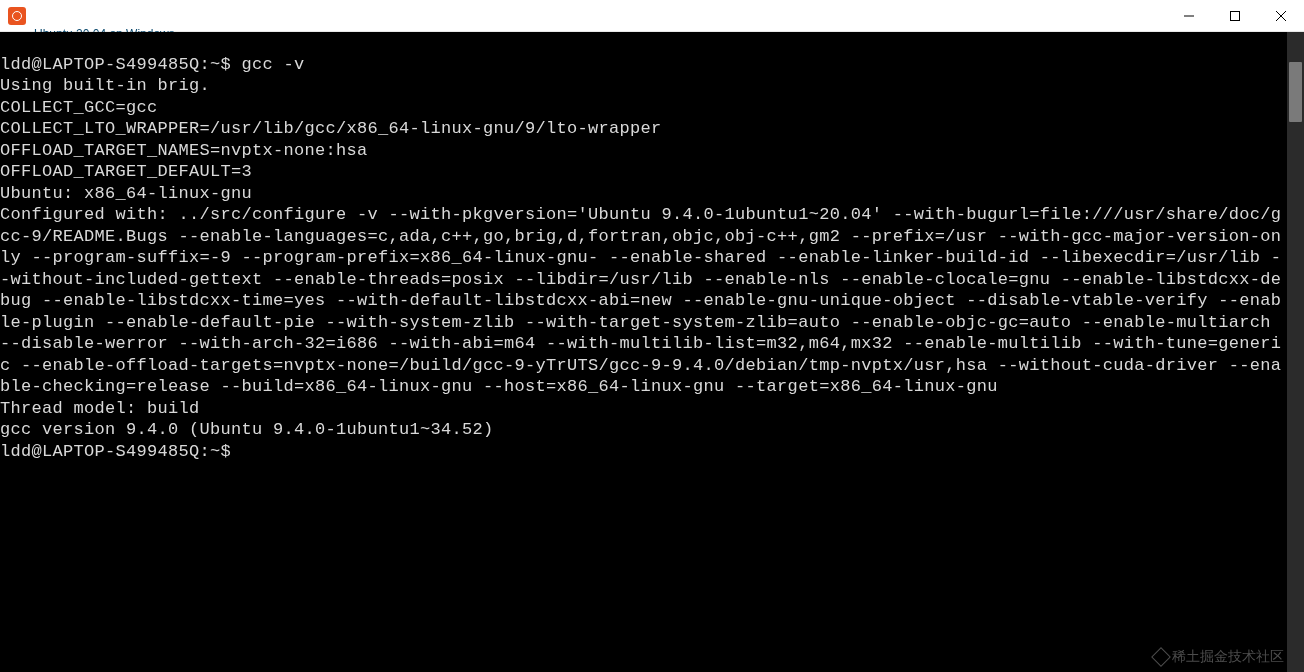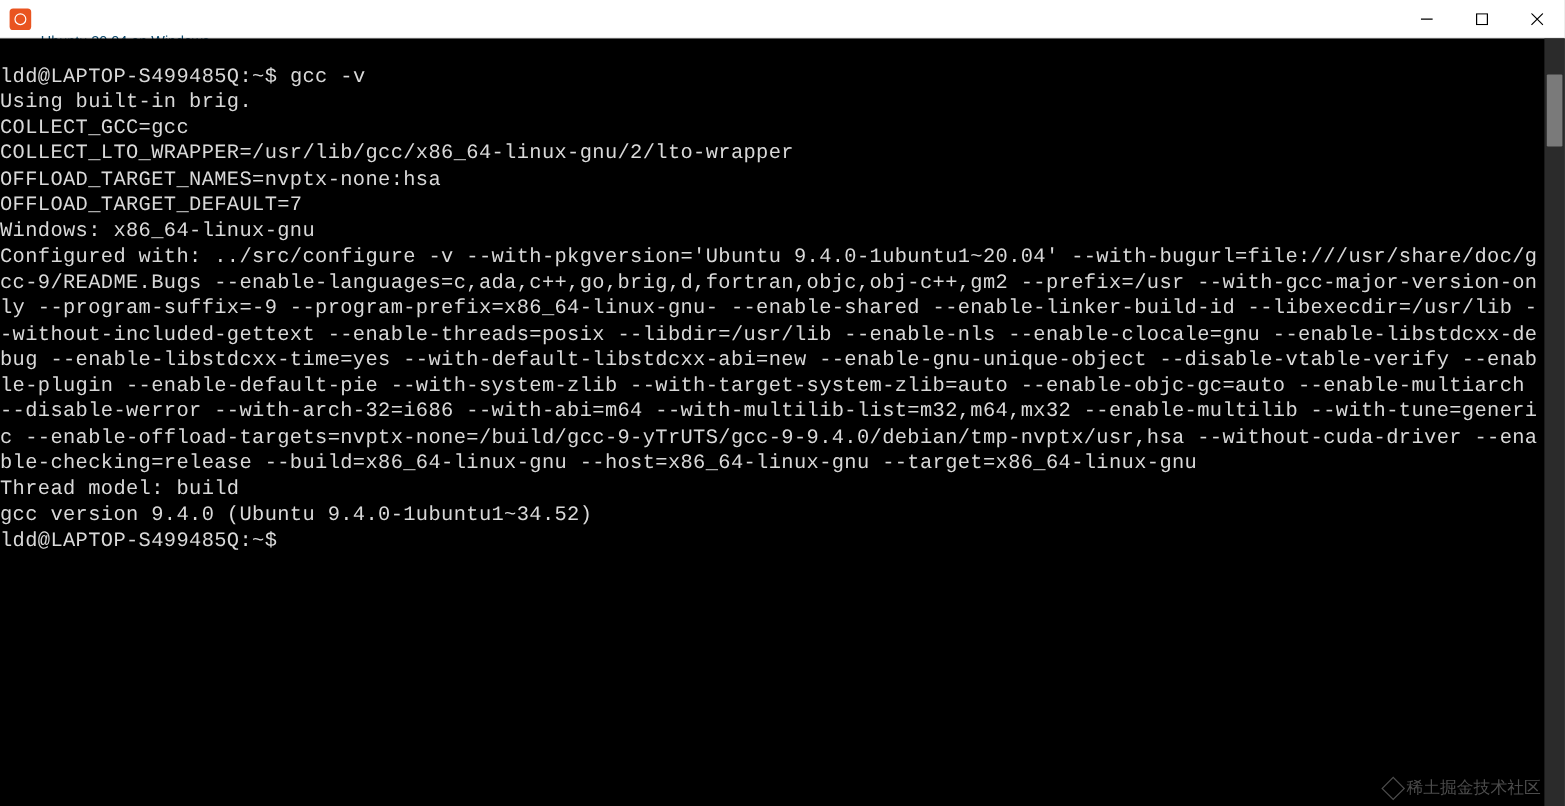--- a/index.html
+++ b/index.html
@@ -144,24 +144,24 @@
         </svg>
     </div>
   </div>
 </div>
 
 <div class="terminal-area">
   <div class="terminal-content">
 <span class="terminal-line"><span>ldd@LAPTOP-S499485Q</span><span>:</span><span>~</span><span>$ </span><span>gcc -v</span></span>
 <span class="terminal-line">Using built-in brig.</span>
 <span class="terminal-line">COLLECT_GCC=gcc</span>
-<span class="terminal-line">COLLECT_LTO_WRAPPER=/usr/lib/gcc/x86_64-linux-gnu/2/lto-wrapper</span>
+<span class="terminal-line">COLLECT_LTO_WRAPPER=/usr/lib/gcc/x86_64-linux-gnu/9/lto-wrapper</span>
 <span class="terminal-line">OFFLOAD_TARGET_NAMES=nvptx-none:hsa</span>
-<span class="terminal-line">OFFLOAD_TARGET_DEFAULT=7</span>
-<span class="terminal-line">Windows: x86_64-linux-gnu</span>
+<span class="terminal-line">OFFLOAD_TARGET_DEFAULT=3</span>
+<span class="terminal-line">Ubuntu: x86_64-linux-gnu</span>
 <span class="terminal-line">Configured with: ../src/configure -v --with-pkgversion='Ubuntu 9.4.0-1ubuntu1~20.04' --with-bugurl=file:///usr/share/doc/gcc-9/README.Bugs --enable-languages=c,ada,c++,go,brig,d,fortran,objc,obj-c++,gm2 --prefix=/usr --with-gcc-major-version-only --program-suffix=-9 --program-prefix=x86_64-linux-gnu- --enable-shared --enable-linker-build-id --libexecdir=/usr/lib --without-included-gettext --enable-threads=posix --libdir=/usr/lib --enable-nls --enable-clocale=gnu --enable-libstdcxx-debug --enable-libstdcxx-time=yes --with-default-libstdcxx-abi=new --enable-gnu-unique-object --disable-vtable-verify --enable-plugin --enable-default-pie --with-system-zlib --with-target-system-zlib=auto --enable-objc-gc=auto --enable-multiarch --disable-werror --with-arch-32=i686 --with-abi=m64 --with-multilib-list=m32,m64,mx32 --enable-multilib --with-tune=generic --enable-offload-targets=nvptx-none=/build/gcc-9-yTrUTS/gcc-9-9.4.0/debian/tmp-nvptx/usr,hsa --without-cuda-driver --enable-checking=release --build=x86_64-linux-gnu --host=x86_64-linux-gnu --target=x86_64-linux-gnu</span>
 <span class="terminal-line">Thread model: build</span>
 <span class="terminal-line">gcc version 9.4.0 (Ubuntu 9.4.0-1ubuntu1~34.52)</span>
 <span class="terminal-line"><span>ldd@LAPTOP-S499485Q</span><span>:</span><span>~</span><span>$ </span></span>
   </div>
   <div class="scrollbar">
     <div class="scrollbar-thumb"></div>
   </div>
   <div class="watermark">
     <span class="watermark-icon"></span>

